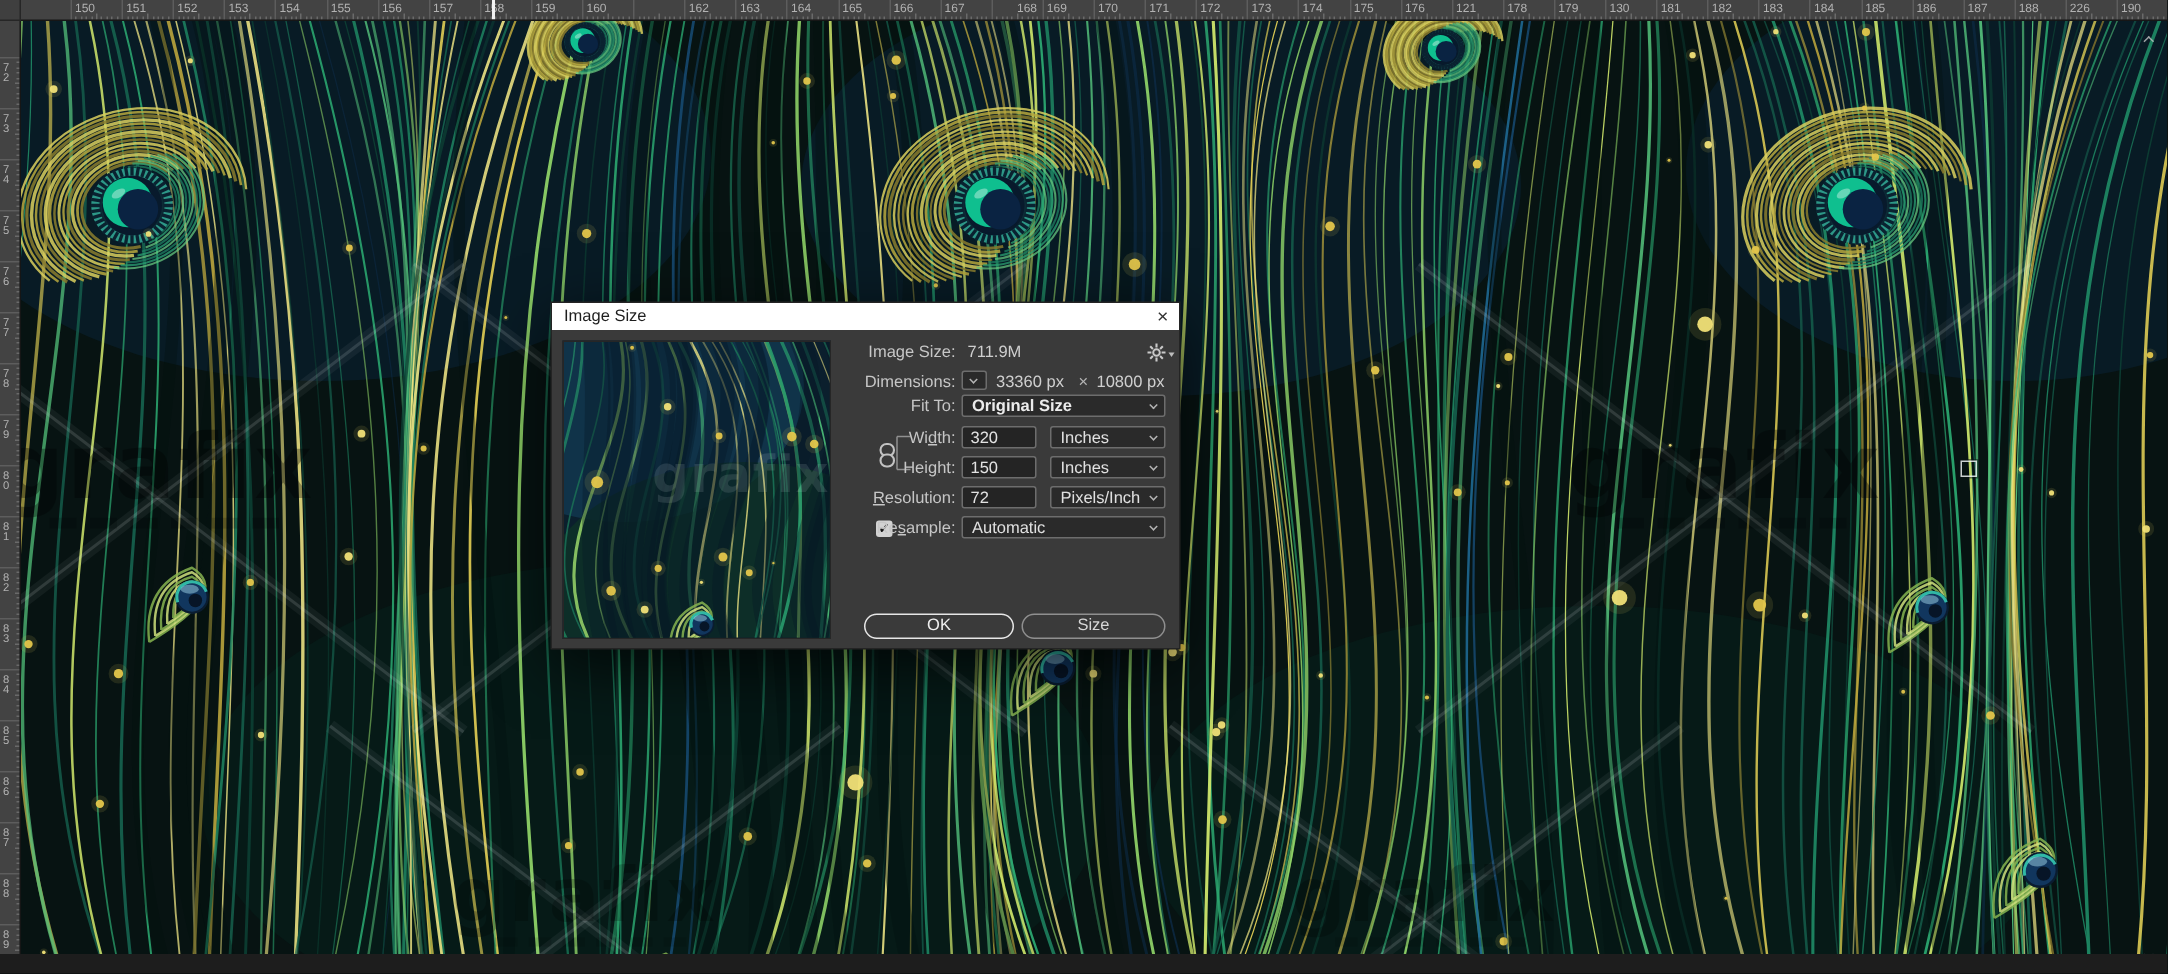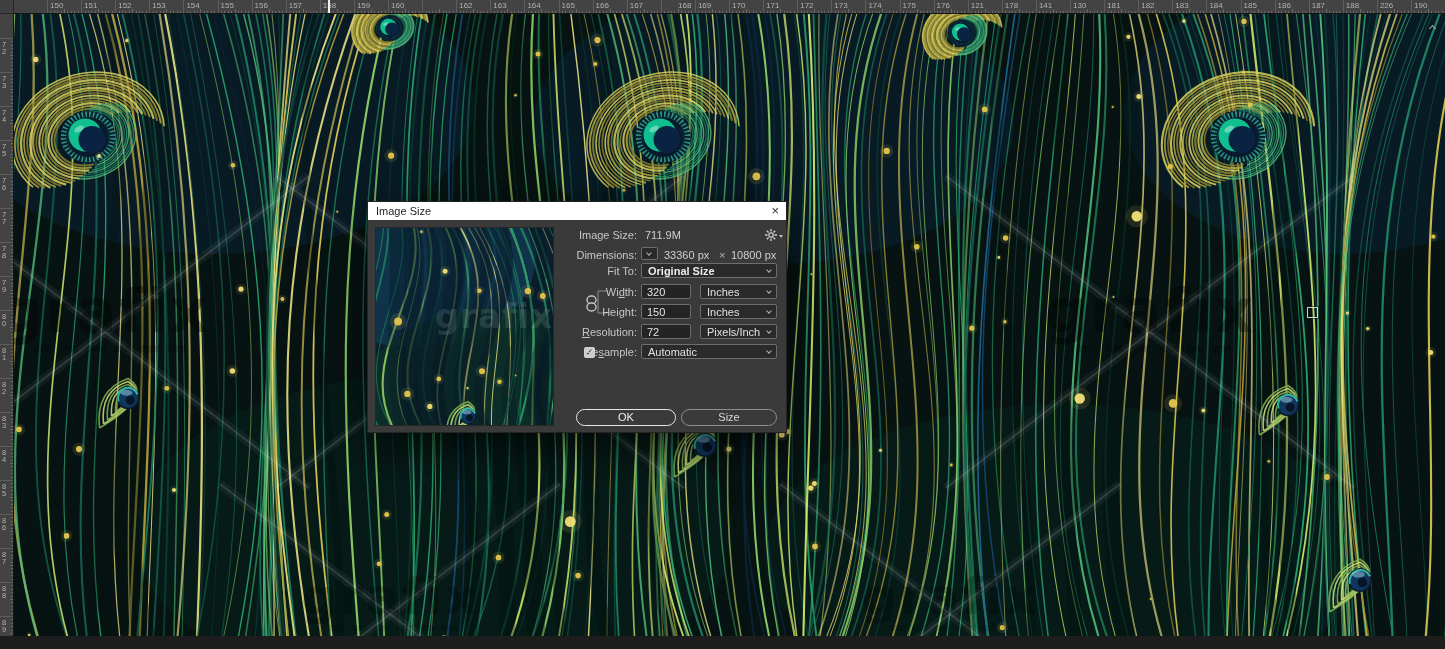--- a/index.html
+++ b/index.html
@@ -394,21 +394,21 @@
       <div class="mtick" style="left: 991.21px; height: 2px;"></div>
       <div class="mtick" style="left: 994.62px; height: 2px;"></div>
       <div class="mtick" style="left: 998.03px; height: 2px;"></div>
       <div class="mtick" style="left: 1001.44px; height: 2px;"></div>
       <div class="mtick" style="left: 1004.85px; height: 4px;"></div>
       <div class="mtick" style="left: 1008.26px; height: 2px;"></div>
       <div class="mtick" style="left: 1011.67px; height: 2px;"></div>
       <div class="mtick" style="left: 1015.08px; height: 2px;"></div>
       <div class="mtick" style="left: 1018.49px; height: 2px;"></div>
       <div class="tickline-v" style="left: 1021.9px;"></div>
-      <div class="ticklbl" style="left: 1024.9px;">141</div>
+      <div class="ticklbl" style="left: 1024.9px;">179</div>
       <div class="mtick" style="left: 1025.31px; height: 2px;"></div>
       <div class="mtick" style="left: 1028.72px; height: 2px;"></div>
       <div class="mtick" style="left: 1032.13px; height: 2px;"></div>
       <div class="mtick" style="left: 1035.54px; height: 2px;"></div>
       <div class="mtick" style="left: 1038.95px; height: 4px;"></div>
       <div class="mtick" style="left: 1042.36px; height: 2px;"></div>
       <div class="mtick" style="left: 1045.77px; height: 2px;"></div>
       <div class="mtick" style="left: 1049.18px; height: 2px;"></div>
       <div class="mtick" style="left: 1052.59px; height: 2px;"></div>
       <div class="tickline-v" style="left: 1056px;"></div>

